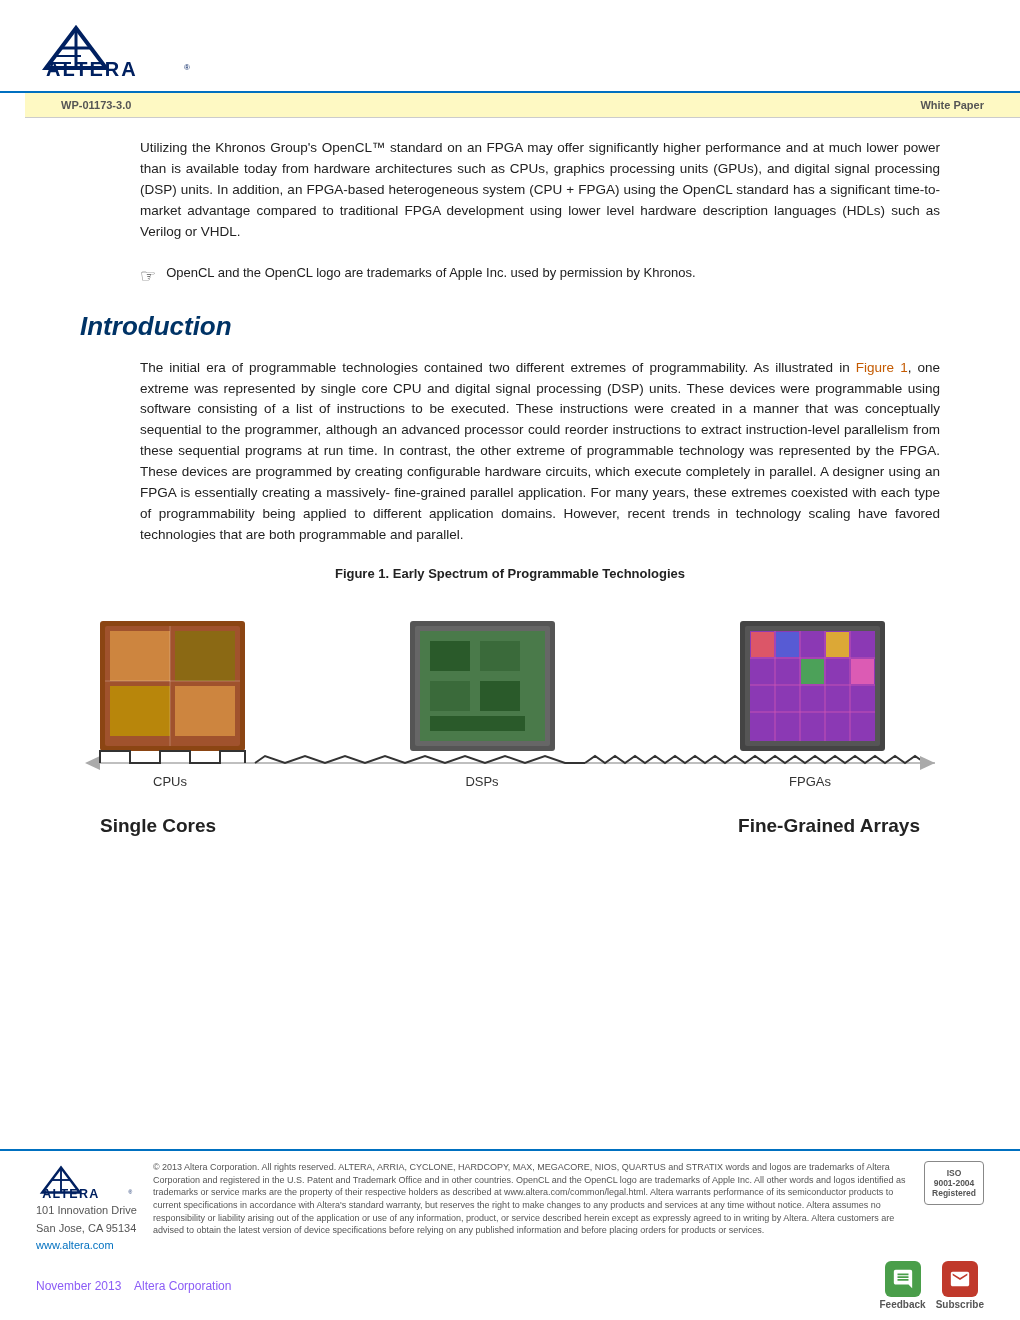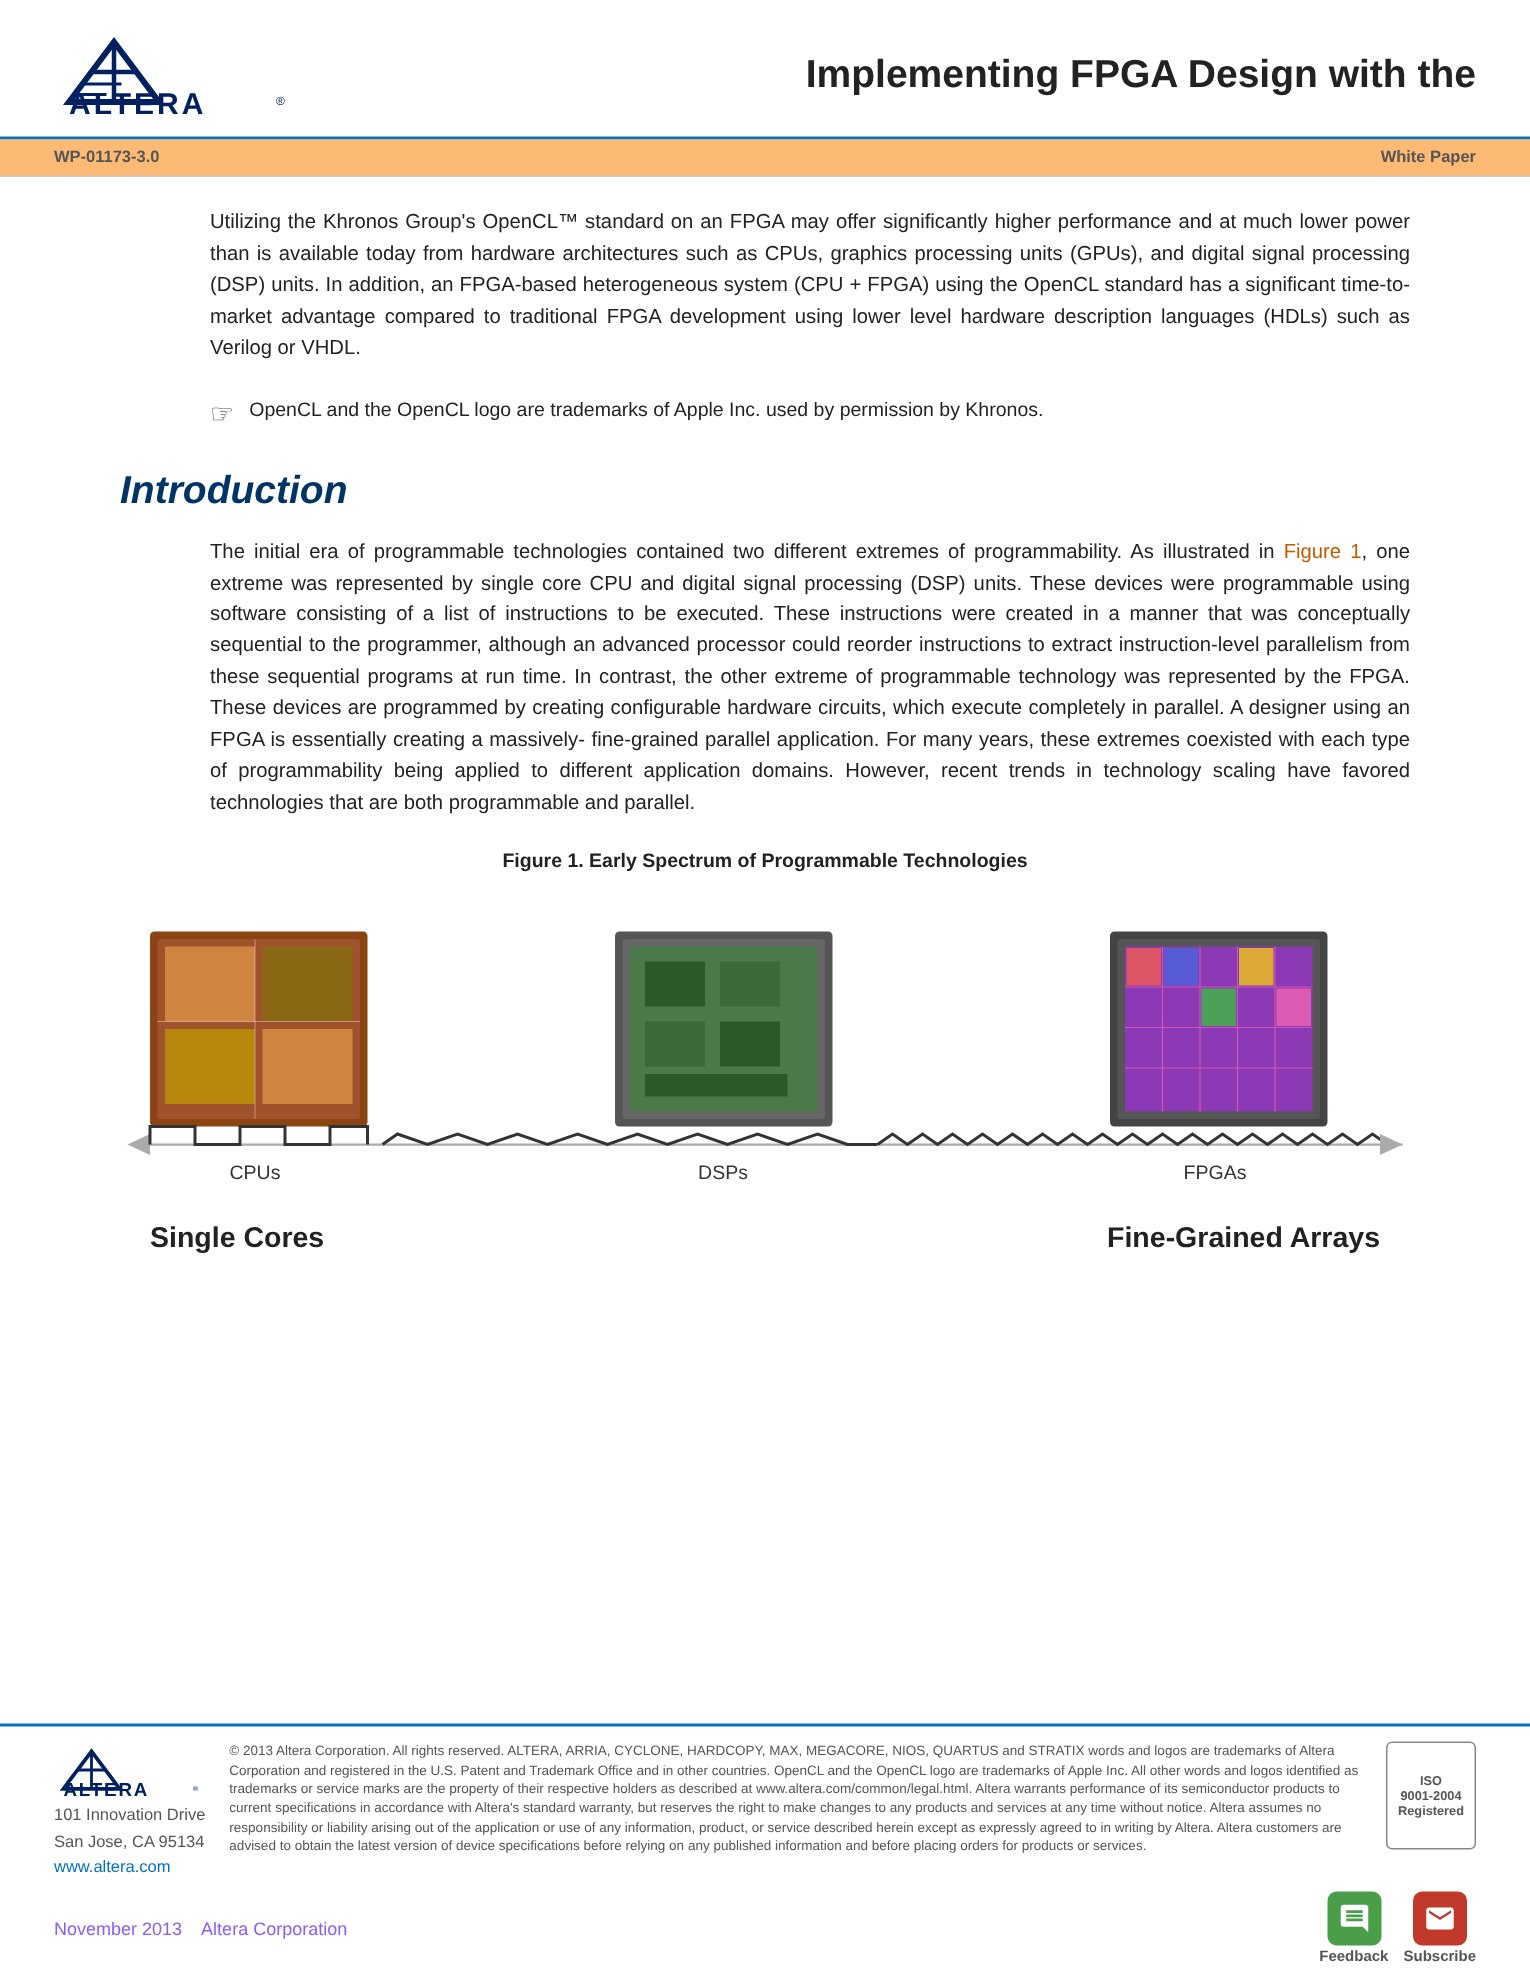--- a/index.html
+++ b/index.html
@@ -37,24 +37,25 @@
       font-weight: bold;
       color: #222;
       line-height: 1.2;
     }
 
     
     .meta-bar {
       display: flex;
       justify-content: space-between;
       padding: 6px 36px;
-      background: #fdba74;
+      background: #fef9c3;
       border-bottom: 1px solid #ccc;
       font-size: 11px;
       color: #555;
+      margin-left: 25px;
     }
     .meta-bar .wp-num {
       font-weight: bold;
       color: #555;
     }
     .meta-bar .white-paper {
       font-weight: bold;
       color: #555;
     }
 
@@ -168,21 +169,21 @@
     }
     .footer-legal {
       flex: 1;
       font-size: 9px;
       line-height: 1.4;
       color: #555;
     }
     .footer-iso {
       flex: 0 0 auto;
       width: 60px;
-      height: 72px;
+      height: 44px;
       border: 1.5px solid #888;
       border-radius: 4px;
       display: flex;
       flex-direction: column;
       align-items: center;
       justify-content: center;
       font-size: 8.5px;
       font-weight: bold;
       color: #555;
       text-align: center;
@@ -252,21 +253,21 @@
       <text x="10" y="58" font-family="Arial Black, Arial" font-weight="900" font-size="20" fill="#002060" letter-spacing="2">ALTERA</text>
 
       <text x="148" y="52" font-family="Arial" font-size="8" fill="#002060">®</text>
 
       <line x1="15" y1="45" x2="35" y2="45" stroke="#002060" stroke-width="2"></line>
       <line x1="20" y1="38" x2="45" y2="38" stroke="#002060" stroke-width="2"></line>
     </svg>
   </div>
   <div class="title-area">
     <div class="doc-title">
-      <span>Implementing FPGA Design with the</span><br>
+      <br>
     </div>
   </div>
 </div>
 
 <div class="meta-bar">
   <span class="wp-num">WP-01173-3.0</span>
   <span class="white-paper">White Paper</span>
 </div>
 
 <div class="content">

